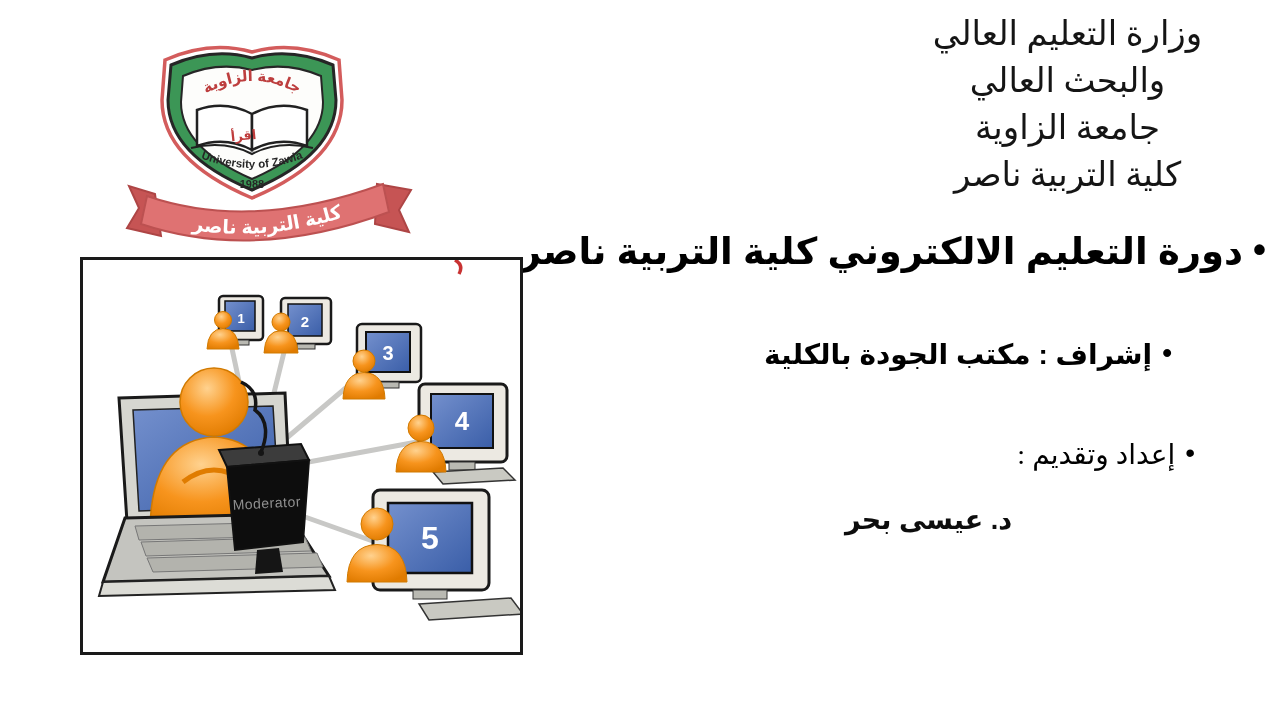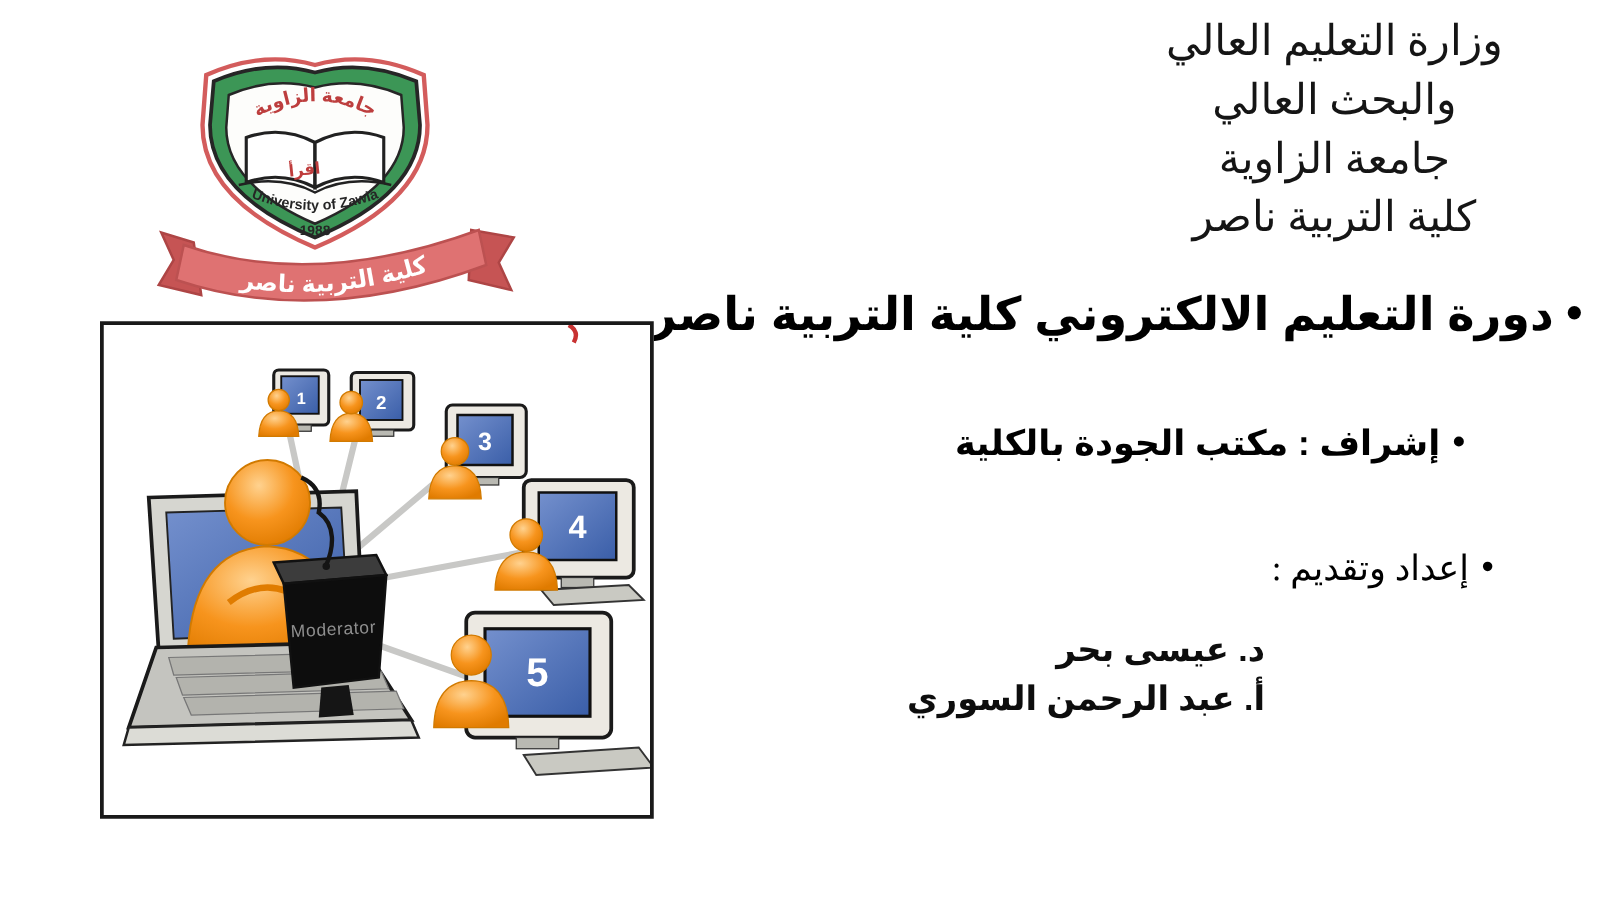--- a/index.html
+++ b/index.html
@@ -96,21 +96,20 @@
   <div class="bullet-line sup-line">
     <span class="bullet-glyph">•</span><span>إشراف : مكتب الجودة بالكلية</span>
   </div>
 
   <div class="bullet-line prep-line">
     <span class="bullet-glyph">•</span><span>إعداد وتقديم :</span>
   </div>
 
   <div class="names-block">
     <div>د. عيسى بحر</div>
-    <div>أ. عبد الرحمن السوري</div>
   </div>
 
   <div class="illus">
     <svg width="437" height="392" viewBox="0 0 437 392">
       <defs>
         <radialGradient id="org" cx="40%" cy="30%" r="75%">
           <stop offset="0%" stop-color="#ffd28f"></stop>
           <stop offset="55%" stop-color="#f7941d"></stop>
           <stop offset="100%" stop-color="#e07b00"></stop>
         </radialGradient>

